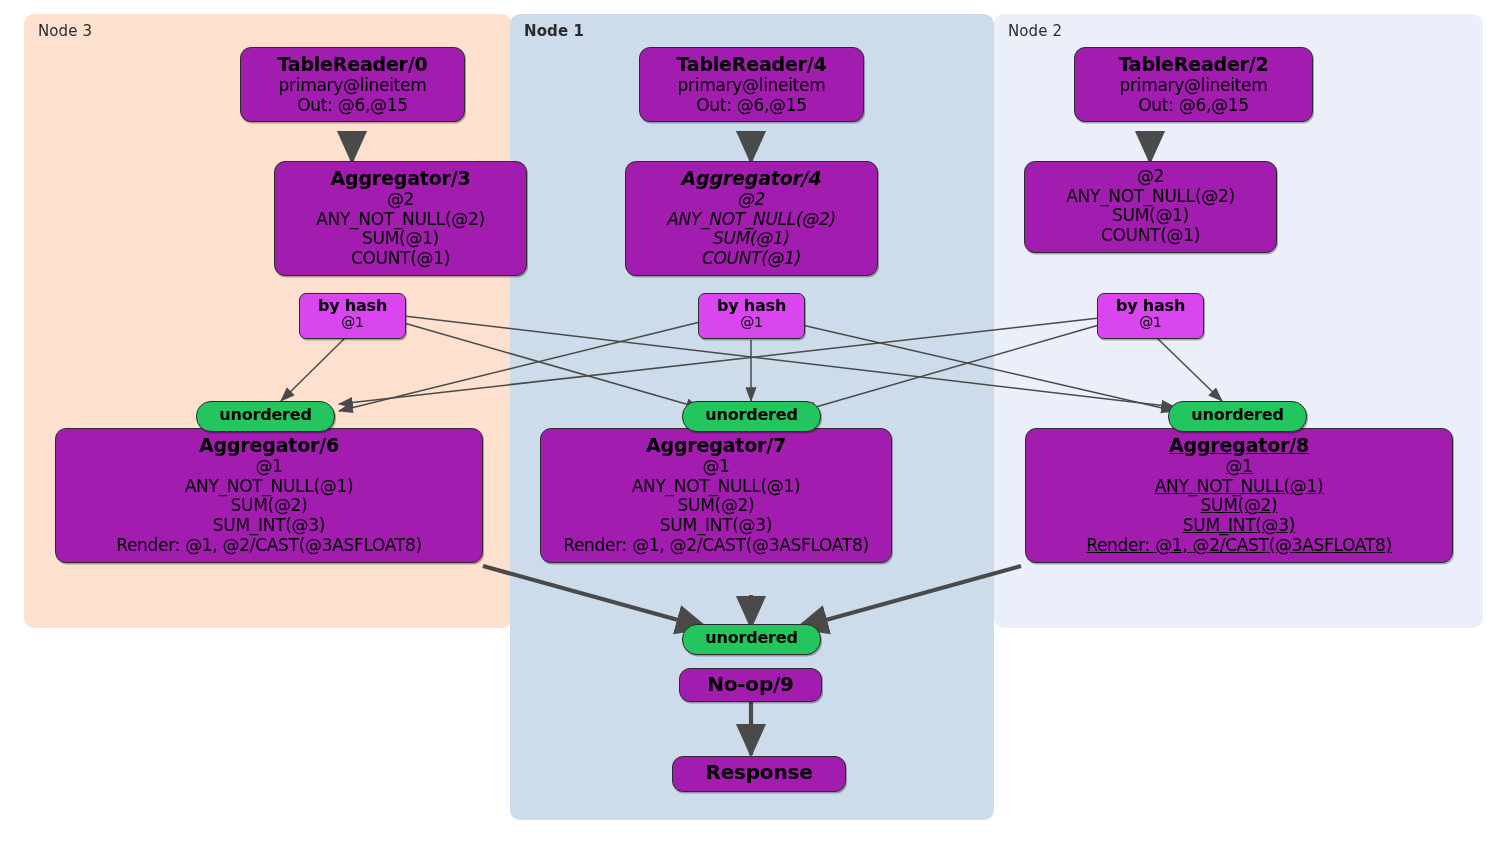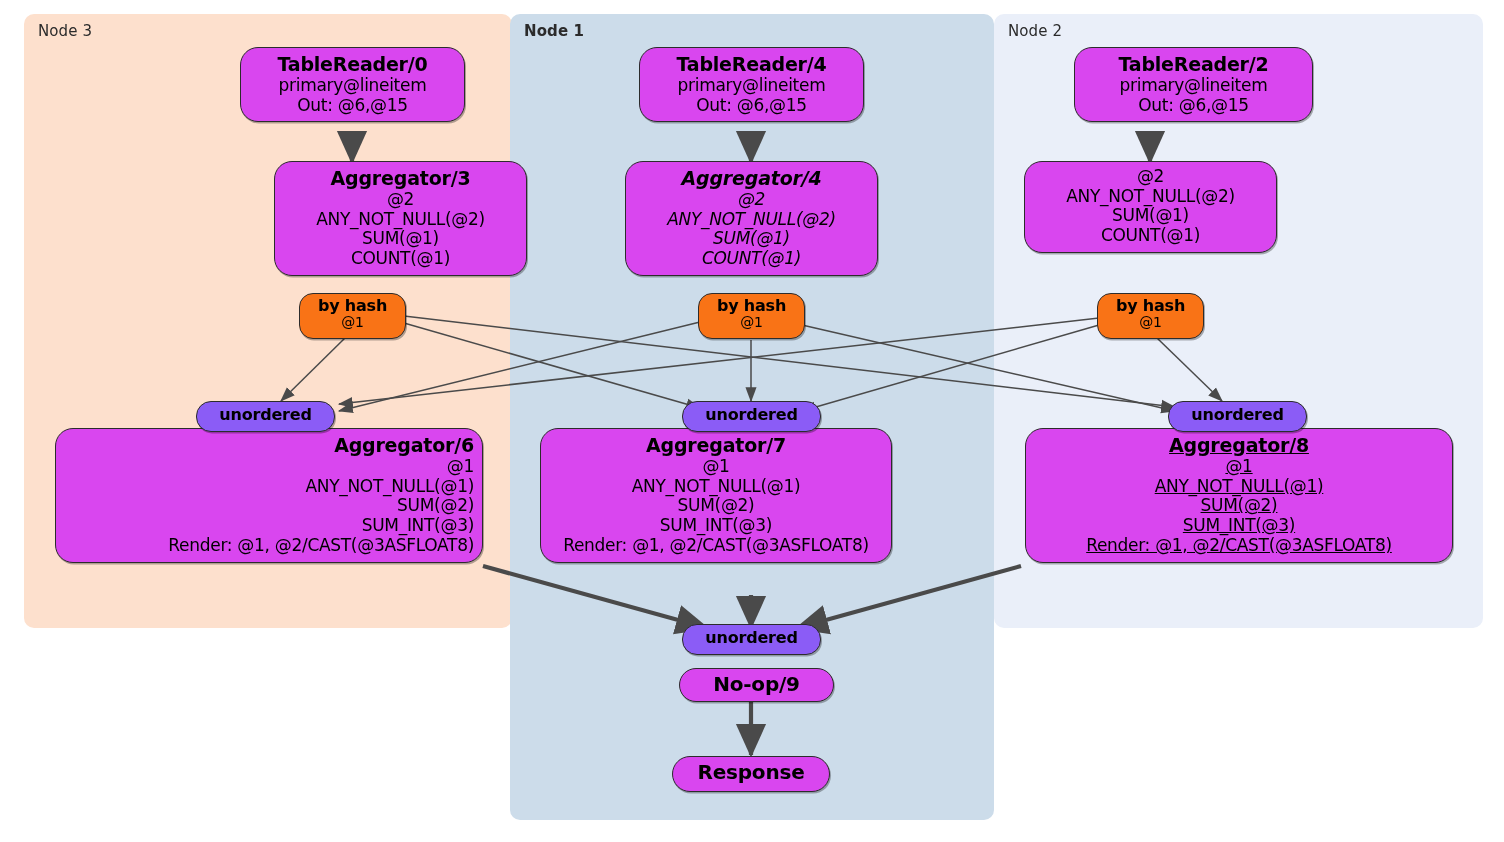--- a/index.html
+++ b/index.html
@@ -42,23 +42,23 @@
     left: 0; top: 0;
     width: 1504px;
     height: 842px;
     pointer-events: none;
   }
 
   
   .box {
     position: absolute;
     box-sizing: border-box;
-    background: #d946ef;
+    background: #a21caf;
     border: 1.6px solid #2c2c2c;
-    border-radius: 18px;
+    border-radius: 11px;
     text-align: center;
     color: #000000;
     padding: 5px 8px 6px 8px;
     line-height: 1.16;
     box-shadow: 1px 1.5px 0.5px rgba(0,0,0,0.30);
   }
   .box .title {
     font-weight: bold;
     font-size: 19px;
     letter-spacing: -0.2px;
@@ -86,25 +86,25 @@
     border: 1.6px solid #2c2c2c;
     border-radius: 16px;
     text-align: center;
     color: #000000;
     z-index: 5;
     box-shadow: 1px 1.5px 0.5px rgba(0,0,0,0.30);
     line-height: 1.12;
     padding-top: 3px;
   }
   .badge.hash {
-    background: #f97316;
-    border-radius: 14px;
+    background: #d946ef;
+    border-radius: 7px;
   }
   .badge.unordered {
-    background: #8b5cf6;
+    background: #22c55e;
     border-radius: 15px;
     padding-top: 4px;
   }
   .badge .b-title {
     display: block;
     font-weight: bold;
     font-size: 16px;
     letter-spacing: -0.2px;
   }
   .badge .b-sub {
@@ -220,21 +220,21 @@
   <div class="badge unordered" style="left:196px; top:401px; width:139px; height:31px;">
     <span class="b-title">unordered</span>
   </div>
   <div class="badge unordered" style="left:682px; top:401px; width:139px; height:31px;">
     <span class="b-title">unordered</span>
   </div>
   <div class="badge unordered" style="left:1168px; top:401px; width:139px; height:31px;">
     <span class="b-title">unordered</span>
   </div>
 
-  <div class="box" id="ag6" style="left:55px; top:428px; width:428px;text-align:right;">
+  <div class="box" id="ag6" style="left:55px; top:428px; width:428px;">
     <span class="title">Aggregator/6</span>
     <span class="line">@1</span>
     <span class="line">ANY_NOT_NULL(@1)</span>
     <span class="line">SUM(@2)</span>
     <span class="line">SUM_INT(@3)</span>
     <span class="line">Render: @1, @2/CAST(@3ASFLOAT8)</span>
   </div>
   <div class="box" id="ag7" style="left:540px; top:428px; width:352px;">
     <span class="title">Aggregator/7</span>
     <span class="line">@1</span>
@@ -249,21 +249,21 @@
     <span class="line">ANY_NOT_NULL(@1)</span>
     <span class="line">SUM(@2)</span>
     <span class="line">SUM_INT(@3)</span>
     <span class="line">Render: @1, @2/CAST(@3ASFLOAT8)</span>
   </div>
 
   <div class="badge unordered" style="left:682px; top:624px; width:139px; height:31px;">
     <span class="b-title">unordered</span>
   </div>
 
-  <div class="box compact" style="left:679px; top:668px; width:155px; height:34px;">
+  <div class="box compact" style="left:679px; top:668px; width:143px; height:34px;">
     <span class="title">No-op/9</span>
   </div>
 
-  <div class="box compact" style="left:672px; top:756px; width:158px; height:36px;">
+  <div class="box compact" style="left:672px; top:756px; width:174px; height:36px;">
     <span class="title">Response</span>
   </div>
 
 </div>
 
 </body></html>

